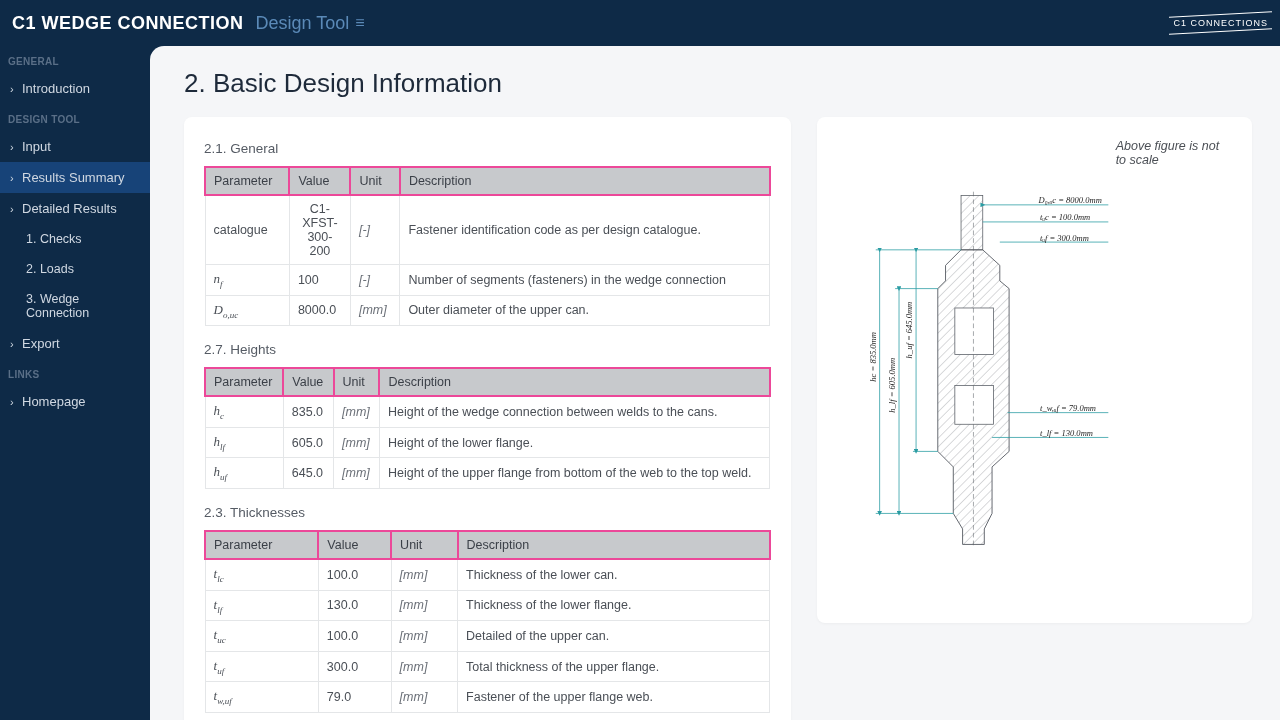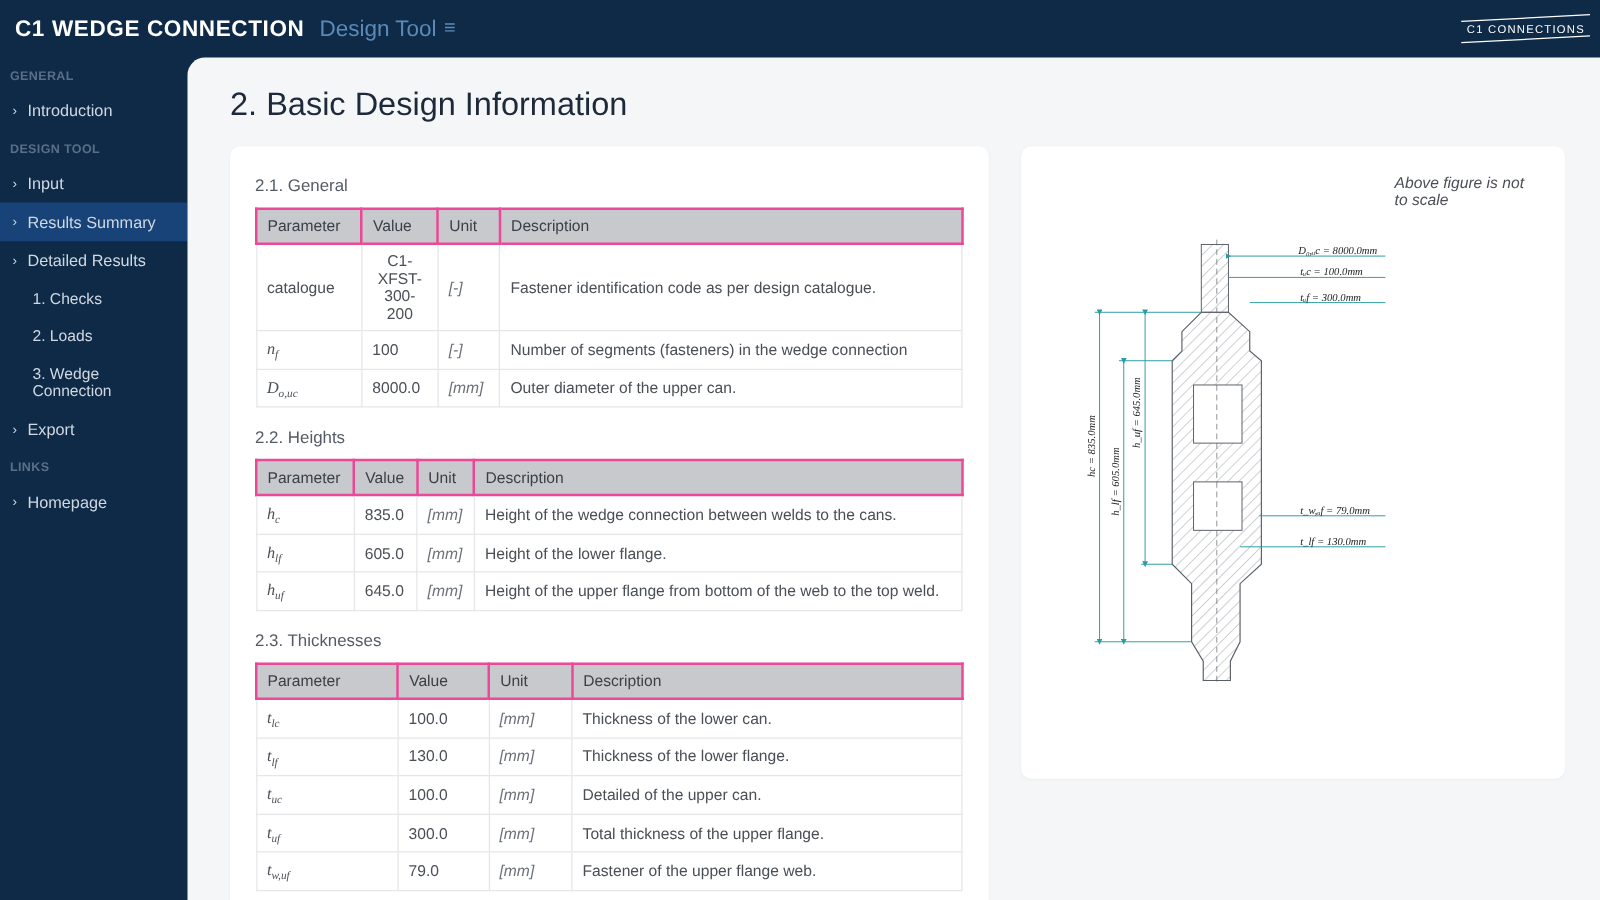--- a/index.html
+++ b/index.html
@@ -245,21 +245,21 @@
           </tr>
           <tr>
             <td class="param">D<sub>o,uc</sub></td>
             <td>8000.0</td>
             <td class="unit">[mm]</td>
             <td>Outer diameter of the upper can.</td>
           </tr>
         </tbody>
       </table>
 
-      <div class="subhead">2.2. Heights</div>
+      <div class="subhead">2.7. Heights</div>
       <table class="params">
         <thead>
             <tr>
           <th>Parameter</th>
           <th>Value</th>
           <th>Unit</th>
           <th>Description</th>
         </tr>
           </thead>
         <tbody>

